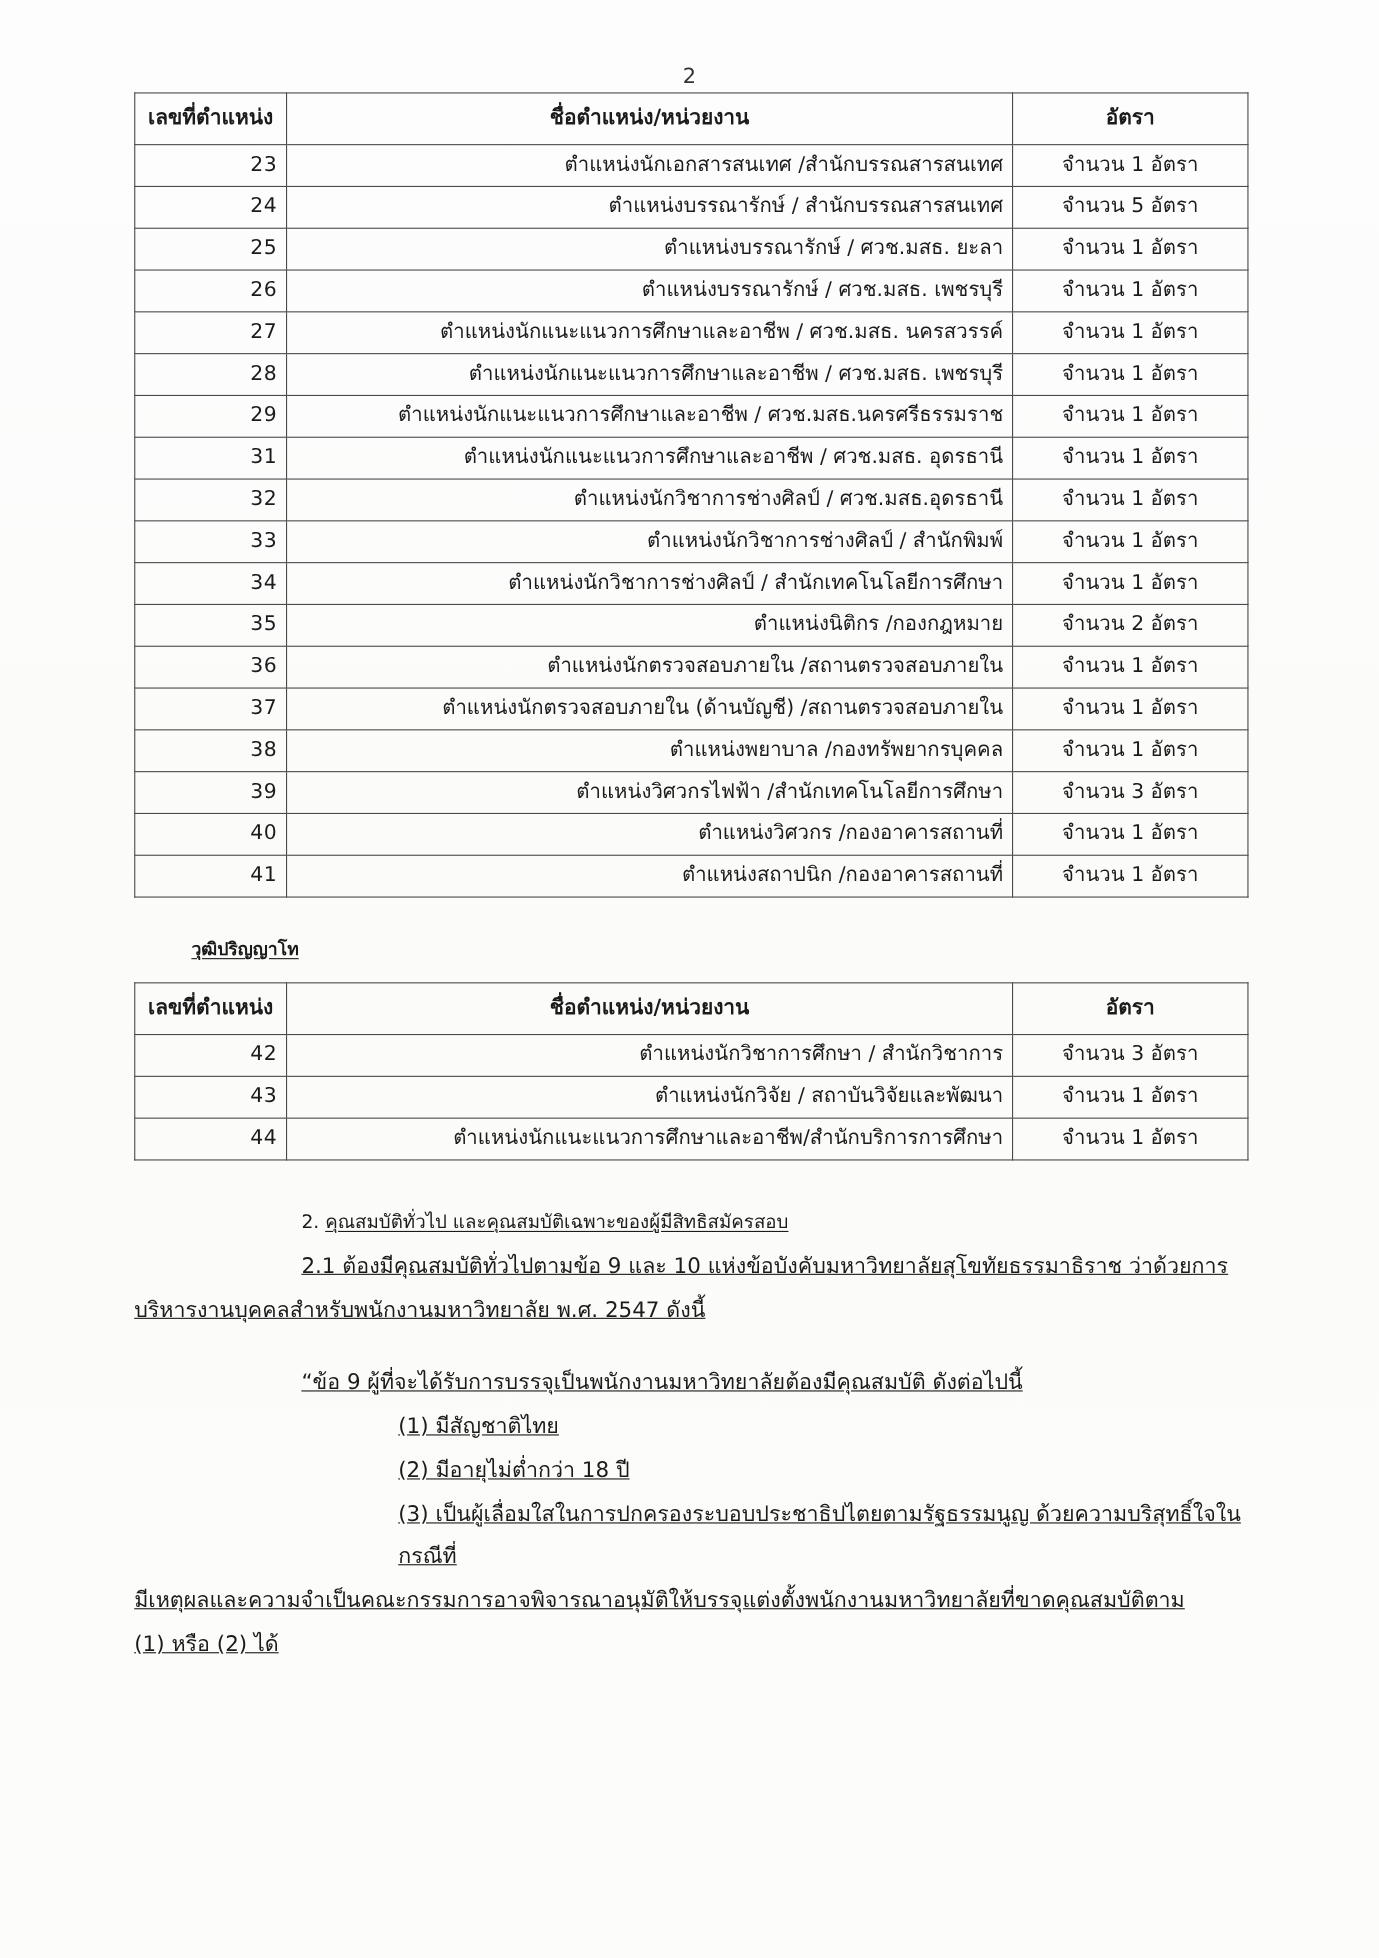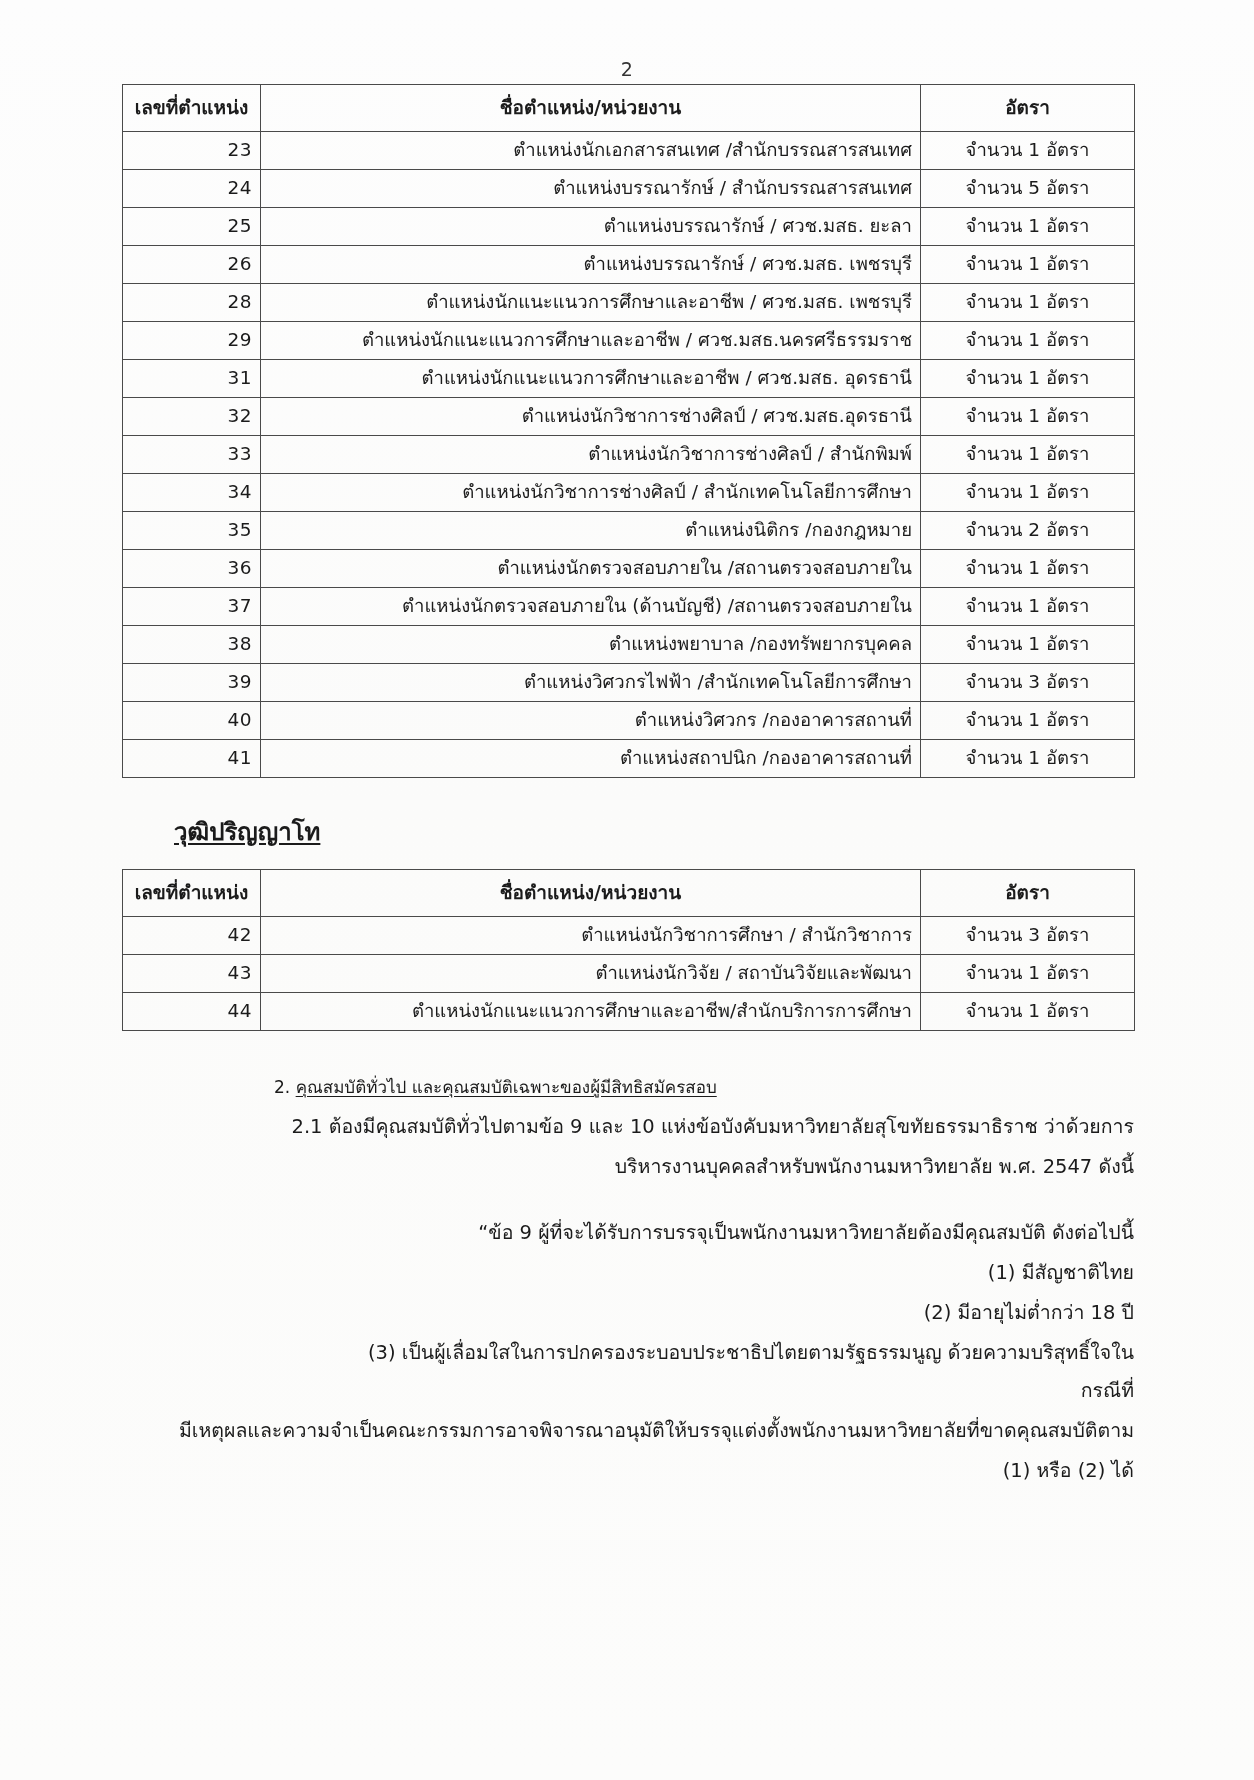--- a/index.html
+++ b/index.html
@@ -79,35 +79,36 @@
   }
   td.col-rate {
     text-align: center;
     padding-left: 12px;
     white-space: nowrap;
   }
   tbody tr { height: 38px; }
 
   .section-heading {
     margin: 34px 0 18px 52px;
-    font-size: 24px;
+    font-size: 16px;
     font-weight: bold;
     text-decoration: underline;
     text-underline-offset: 3px;
     display: inline-block;
   }
 
   .body-block {
     margin-top: 40px;
     font-size: 19.5px;
     line-height: 1.95;
   }
   .para {
     margin: 0 0 2px 0;
-    text-align: right;
+    text-align: left;
+    text-decoration: underline;
   }
   .num-heading {
     margin: 0 0 4px 152px;
     font-size: 17px;
   }
   .num-heading .h-text {
     text-decoration: underline;
     text-underline-offset: 3px;
   }
   .indent-1 { margin-left: 152px; }
@@ -152,20 +153,25 @@
           <td class="col-no">25</td>
           <td class="col-name">ตำแหน่งบรรณารักษ์ / ศวช.มสธ. ยะลา</td>
           <td class="col-rate">จำนวน 1 อัตรา</td>
         </tr>
         <tr>
           <td class="col-no">26</td>
           <td class="col-name">ตำแหน่งบรรณารักษ์ / ศวช.มสธ. เพชรบุรี</td>
           <td class="col-rate">จำนวน 1 อัตรา</td>
         </tr>
         <tr>
+          <td class="col-no">27</td>
+          <td class="col-name">ตำแหน่งนักแนะแนวการศึกษาและอาชีพ  / ศวช.มสธ. นครสวรรค์</td>
+          <td class="col-rate">จำนวน  1 อัตรา</td>
+        </tr>
+        <tr>
           <td class="col-no">28</td>
           <td class="col-name">ตำแหน่งนักแนะแนวการศึกษาและอาชีพ  / ศวช.มสธ. เพชรบุรี</td>
           <td class="col-rate">จำนวน  1 อัตรา</td>
         </tr>
         <tr>
           <td class="col-no">29</td>
           <td class="col-name">ตำแหน่งนักแนะแนวการศึกษาและอาชีพ  / ศวช.มสธ.นครศรีธรรมราช</td>
           <td class="col-rate">จำนวน  1 อัตรา</td>
         </tr>
         <tr>

